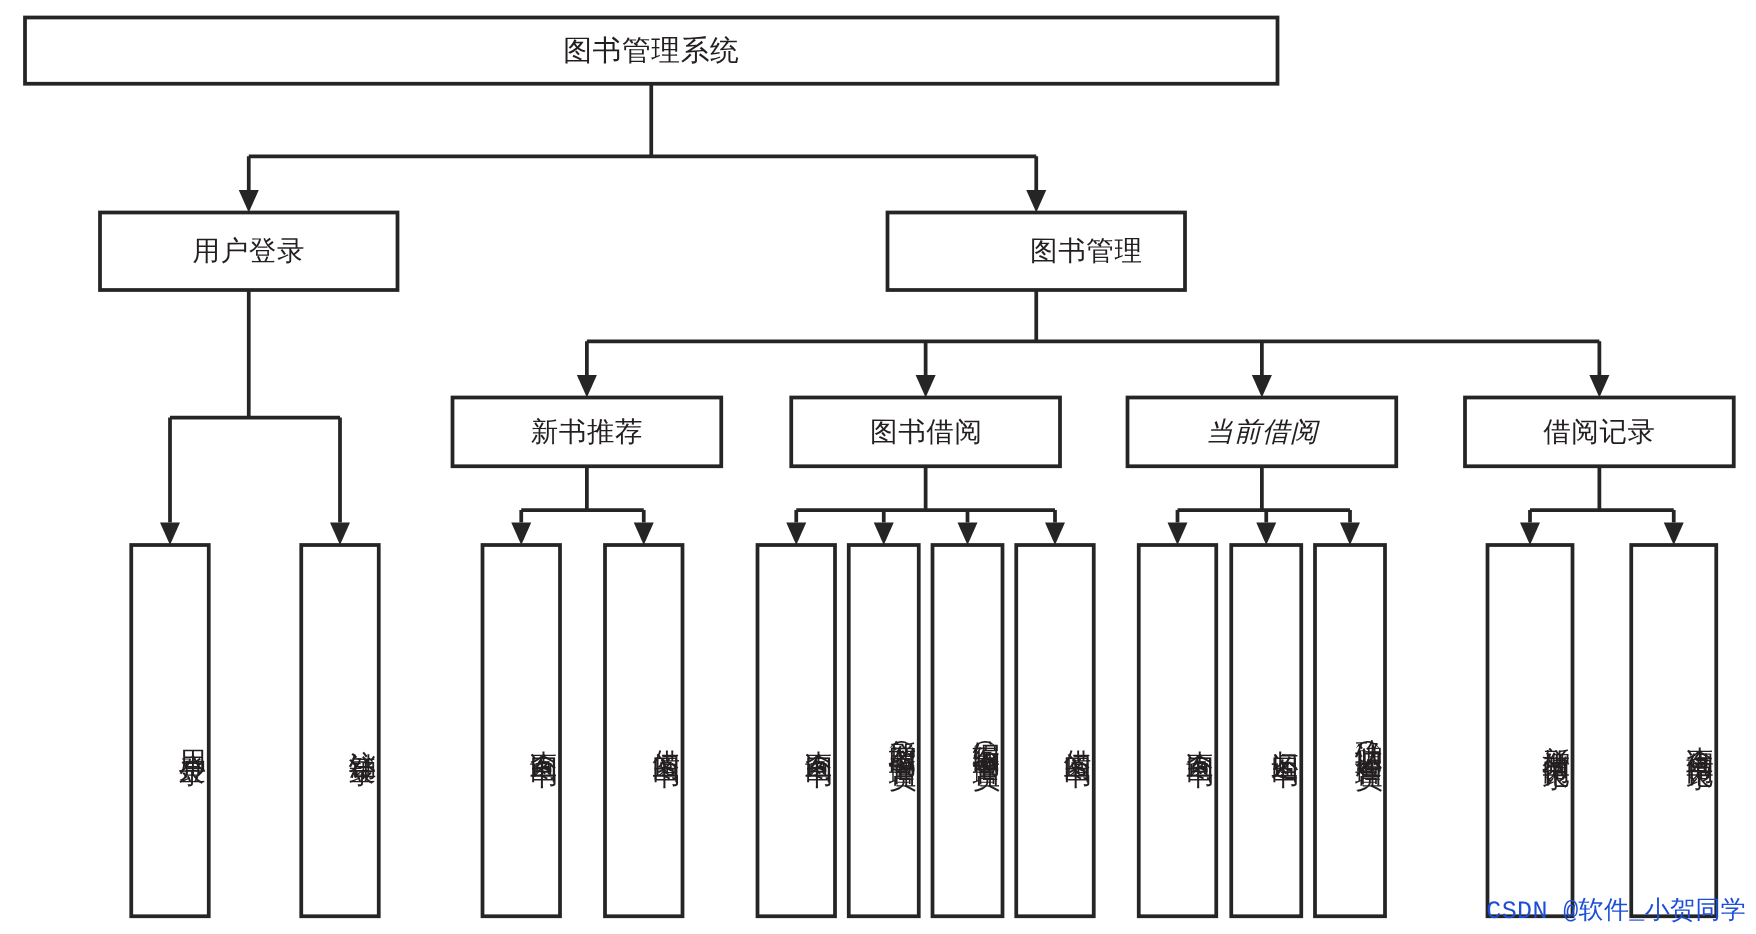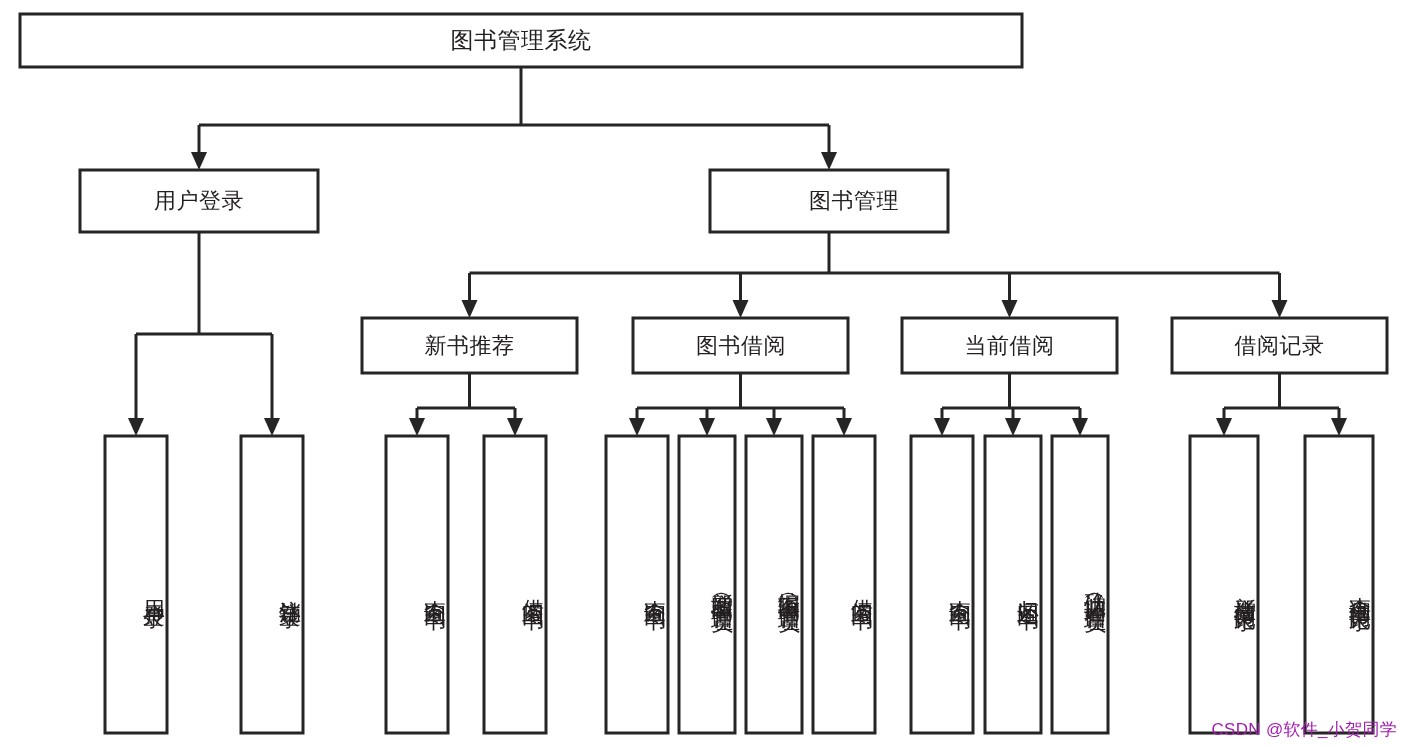--- a/index.html
+++ b/index.html
@@ -68,23 +68,23 @@
     box-sizing: border-box;
     white-space: normal;
   }
   .node-label.title {
     font-size: 23px;
   }
   .watermark {
     position: absolute;
     right: 8px;
     bottom: 6px;
-    font-size: 17px;
-    color: #a21caf;
-    font-family: Liberation Sans, sans-serif;
+    font-size: 20px;
+    color: #1d4ed8;
+    font-family: Liberation Mono, monospace;
     letter-spacing: 0.3px;
     white-space: nowrap;
     pointer-events: none;
   }
 </style>
 </head>
 <body>
 
 <div id="diagram-root">
 
@@ -163,24 +163,24 @@
         <line x1="1224" y1="408" x2="1224" y2="418" class="conn"></line>
         <path d="M 1216 418 L 1232 418 L 1224 436 Z" class="arrow-head"></path>
         <line x1="1339" y1="408" x2="1339" y2="418" class="conn"></line>
         <path d="M 1331 418 L 1347 418 L 1339 436 Z" class="arrow-head"></path>
       </g>
   </svg>
 
   <div id="labels-layer">
       <div class="node-label horizontal title" style="left: 20px; top: 14px; width: 1002px; height: 53px;">图书管理系统</div>
       <div class="node-label horizontal" style="left: 80px; top: 170px; width: 238px; height: 62px;">用户登录</div>
-      <div class="node-label horizontal" style="left: 735px; top: 170px; width: 238px; height: 62px;">图书管理</div>
+      <div class="node-label horizontal" style="left: 710px; top: 170px; width: 238px; height: 62px; padding-left: 40px;">图书管理</div>
       <div class="node-label horizontal" style="left: 362px; top: 318px; width: 215px; height: 55px; text-align: right;">新书推荐</div>
       <div class="node-label horizontal" style="left: 633px; top: 318px; width: 216px; height: 55px;">图书借阅</div>
-      <div class="node-label horizontal" style="left: 902px; top: 318px; width: 215px; height: 55px;">当前借阅</div>
+      <div class="node-label horizontal" style="left: 902px; top: 318px; width: 215px; height: 55px; font-style: italic;">当前借阅</div>
       <div class="node-label horizontal" style="left: 1172px; top: 318px; width: 215px; height: 55px;">借阅记录</div>
       <div class="node-label vertical" style="left: 105px; top: 436px; width: 62px; height: 297px;">用户登录</div>
       <div class="node-label vertical" style="left: 241px; top: 436px; width: 62px; height: 297px;">注销登录</div>
       <div class="node-label vertical" style="left: 386px; top: 436px; width: 62px; height: 297px;">查询图书</div>
       <div class="node-label vertical" style="left: 484px; top: 436px; width: 62px; height: 297px;">借阅图书</div>
       <div class="node-label vertical" style="left: 606px; top: 436px; width: 62px; height: 297px;">查询图书</div>
       <div class="node-label vertical" style="left: 679px; top: 436px; width: 56px; height: 297px;">新增图书（管理员）</div>
       <div class="node-label vertical" style="left: 746px; top: 436px; width: 56px; height: 297px;">编辑图书（管理员）</div>
       <div class="node-label vertical" style="left: 813px; top: 436px; width: 62px; height: 297px;">借阅图书</div>
       <div class="node-label vertical" style="left: 911px; top: 436px; width: 62px; height: 297px;">查询图书</div>

